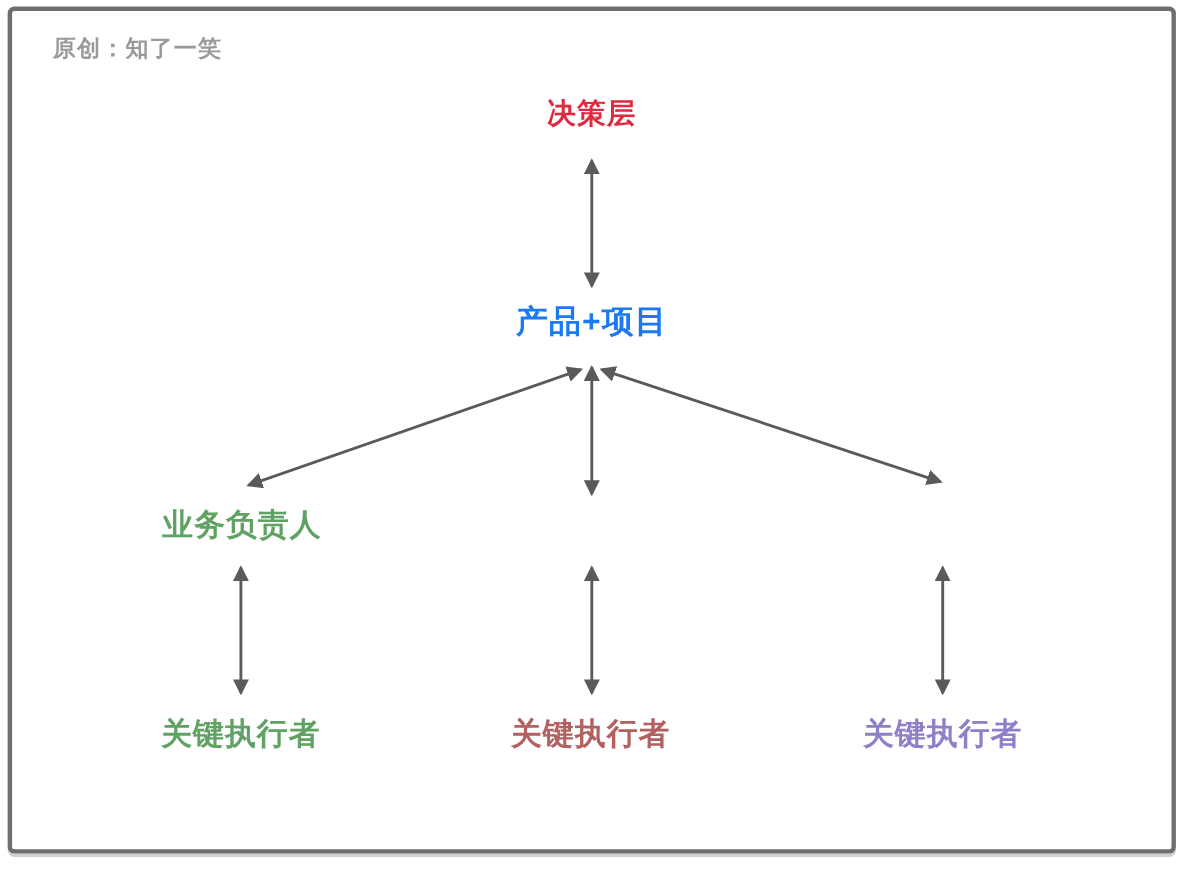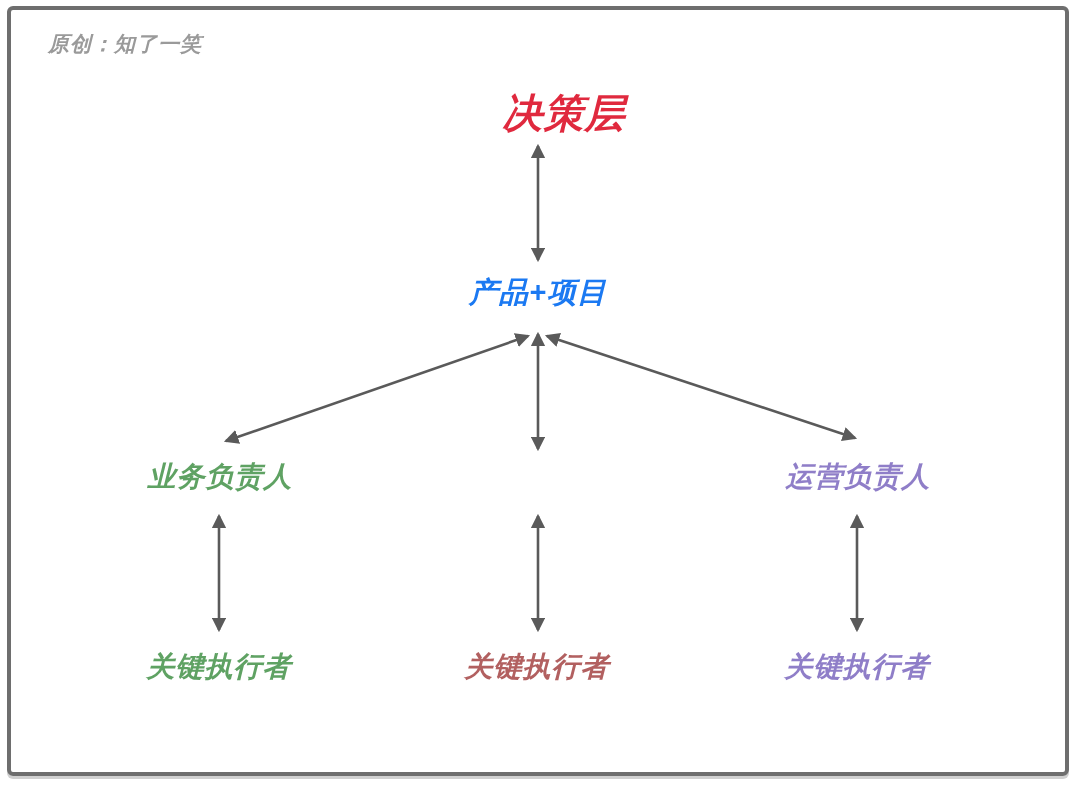--- a/index.html
+++ b/index.html
@@ -9,21 +9,20 @@
     width: 1080px;
     height: 790px;
     font-family: "Liberation Sans", "DejaVu Sans", sans-serif;
     overflow: hidden;
   }
   #canvas {
     position: relative;
     width: 1080px;
     height: 572px;
     background: #ffffff;
-    font-style: italic;
   }
   #frame {
     position: absolute;
     left: 7px;
     top: 6px;
     width: 1062px;
     height: 770px;
     border: 4px solid var(--frame-color, #6e6e6e);
     border-radius: 6px;
     box-shadow: 0 3px 0 rgba(120,120,120,0.35);
@@ -80,21 +79,20 @@
 
   <line x1="538" y1="146" x2="538" y2="260" marker-end="url(#arrowhead)" marker-start="url(#arrowhead)"></line>
       <line x1="528" y1="336" x2="226" y2="441" marker-end="url(#arrowhead)" marker-start="url(#arrowhead)"></line>
       <line x1="538" y1="334" x2="538" y2="449" marker-end="url(#arrowhead)" marker-start="url(#arrowhead)"></line>
       <line x1="547" y1="336" x2="855" y2="438" marker-end="url(#arrowhead)" marker-start="url(#arrowhead)"></line>
       <line x1="219" y1="516" x2="219" y2="630" marker-end="url(#arrowhead)" marker-start="url(#arrowhead)"></line>
       <line x1="538" y1="516" x2="538" y2="630" marker-end="url(#arrowhead)" marker-start="url(#arrowhead)"></line>
       <line x1="857" y1="516" x2="857" y2="630" marker-end="url(#arrowhead)" marker-start="url(#arrowhead)"></line>
     </svg>
 
-  <div class="node" style="left: 564px; top: 86px; color: rgb(224, 41, 62); font-size: 40px;">决策层</div>
+  <div class="node" style="left: 538px; top: 86px; color: rgb(224, 41, 62); font-size: 26px;">决策层</div>
   <div class="node" style="left: 220px; top: 458px; color: rgb(95, 162, 99); font-size: 28px;">业务负责人</div>
   <div class="node" style="left: 538px; top: 273px; color: rgb(27, 121, 242); font-size: 29px;">产品+项目</div>
-  <div class="node" style="left: 858px; top: 458px; color: rgb(143, 126, 200); font-size: 28px;">运营负责人</div>
   <div class="node" style="left: 219px; top: 648px; color: rgb(95, 162, 99); font-size: 28px;">关键执行者</div>
   <div class="node" style="left: 537px; top: 648px; color: rgb(178, 96, 96); font-size: 28px;">关键执行者</div>
   <div class="node" style="left: 857px; top: 648px; color: rgb(143, 126, 200); font-size: 28px;">关键执行者</div>
 
 </div>
 
 </body></html>

